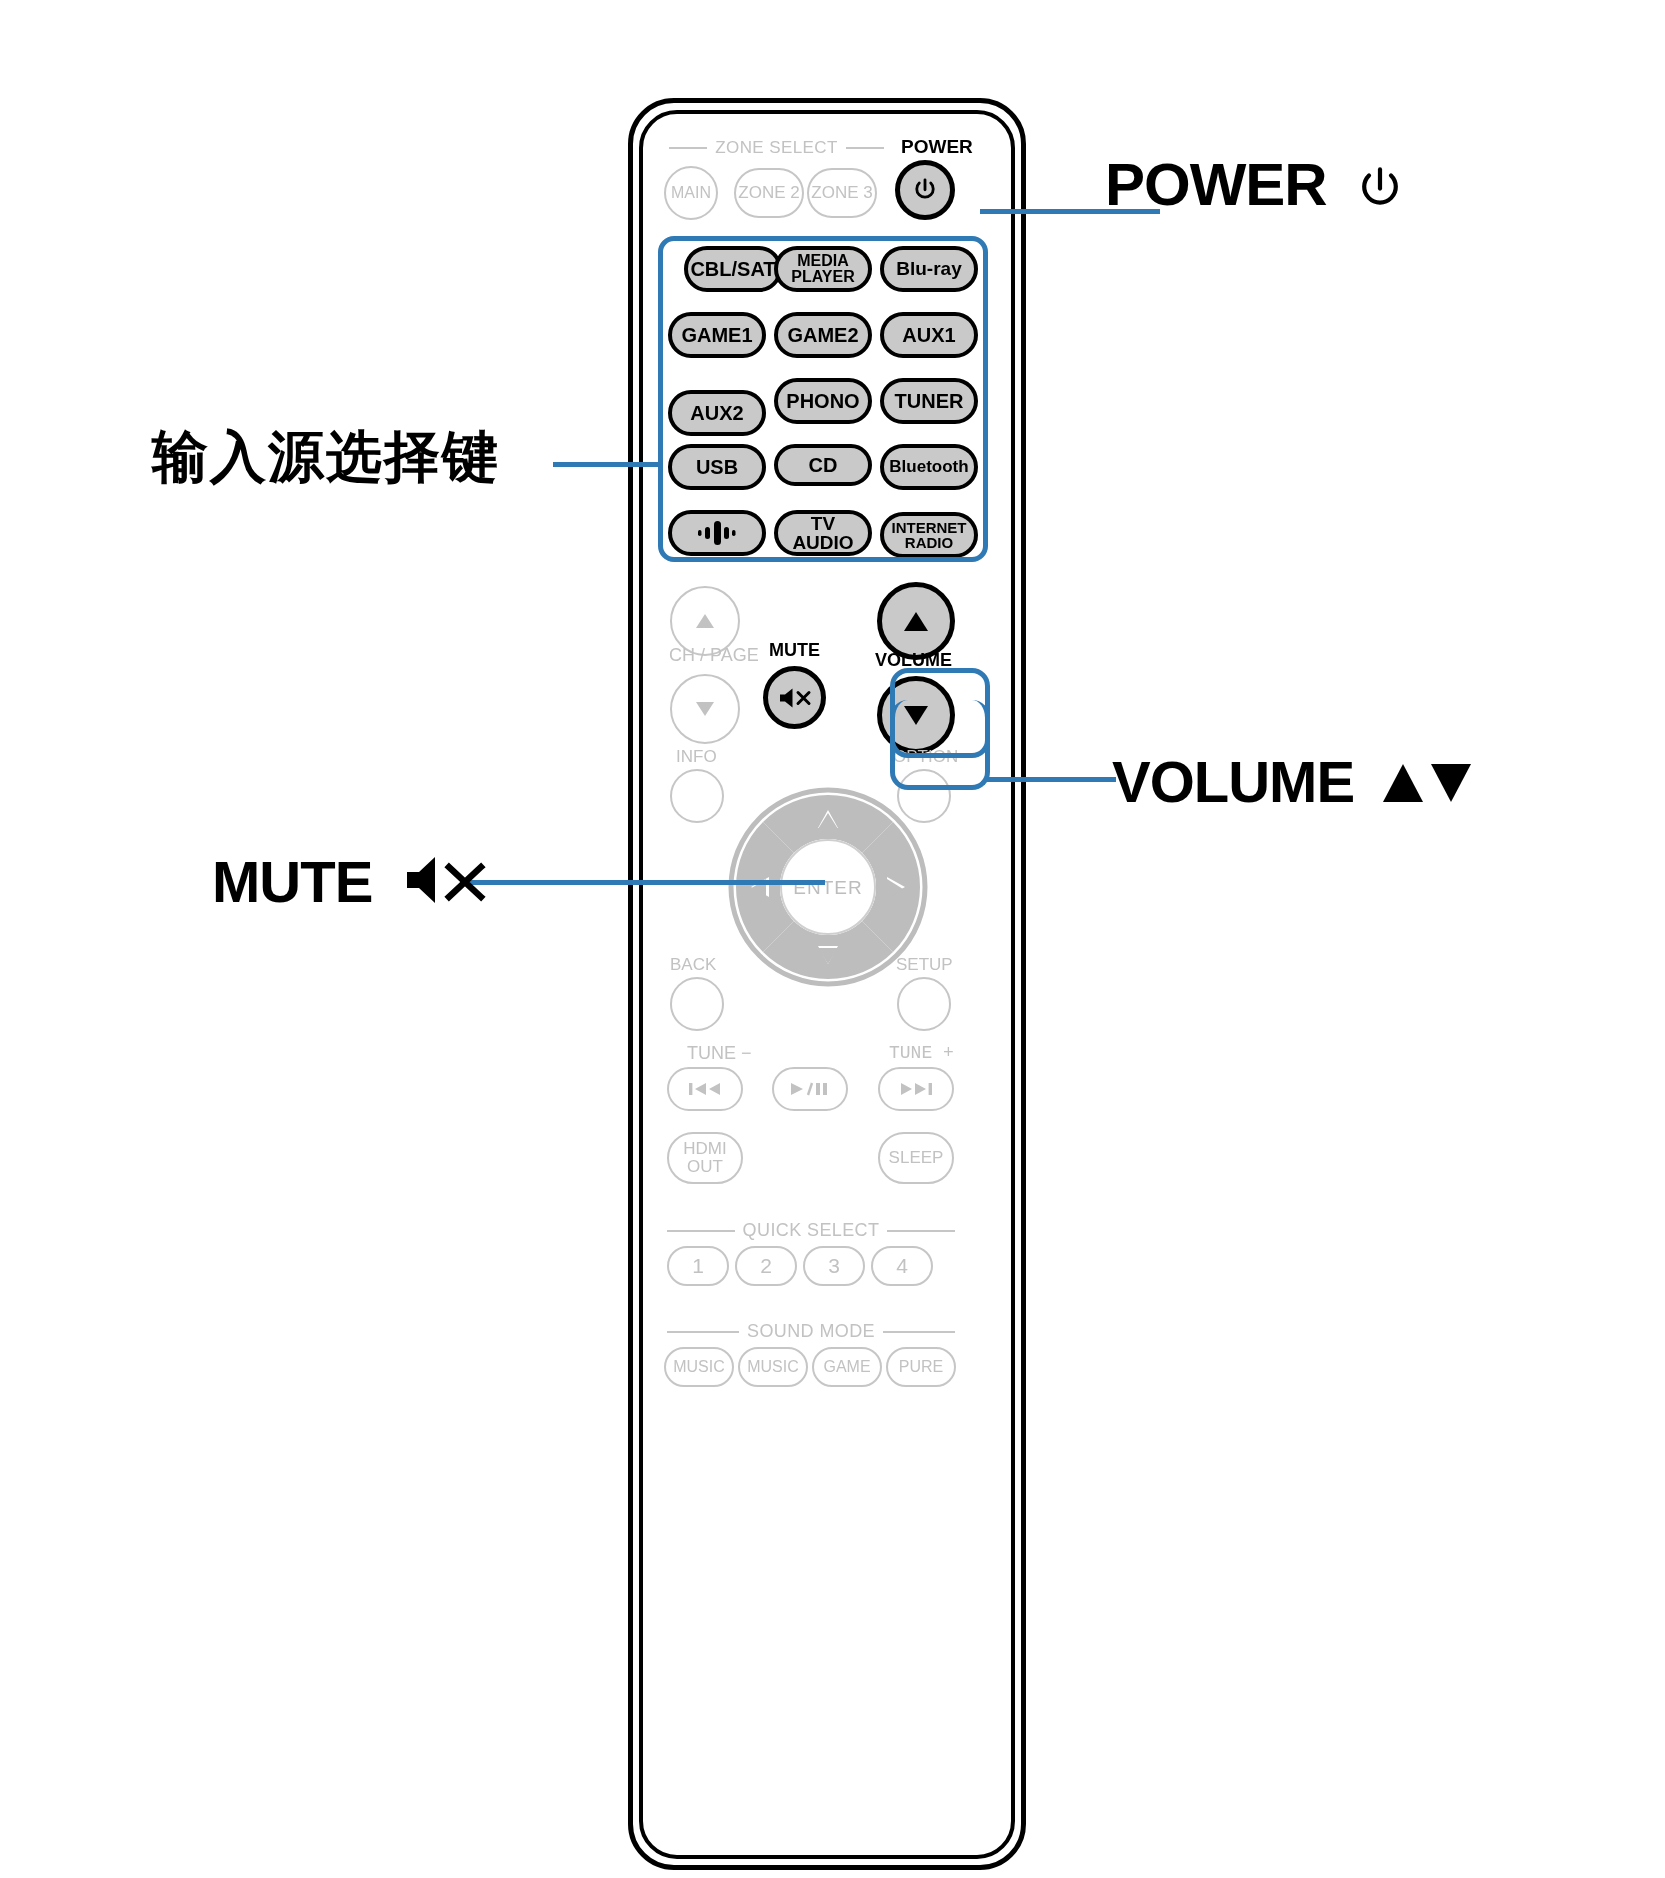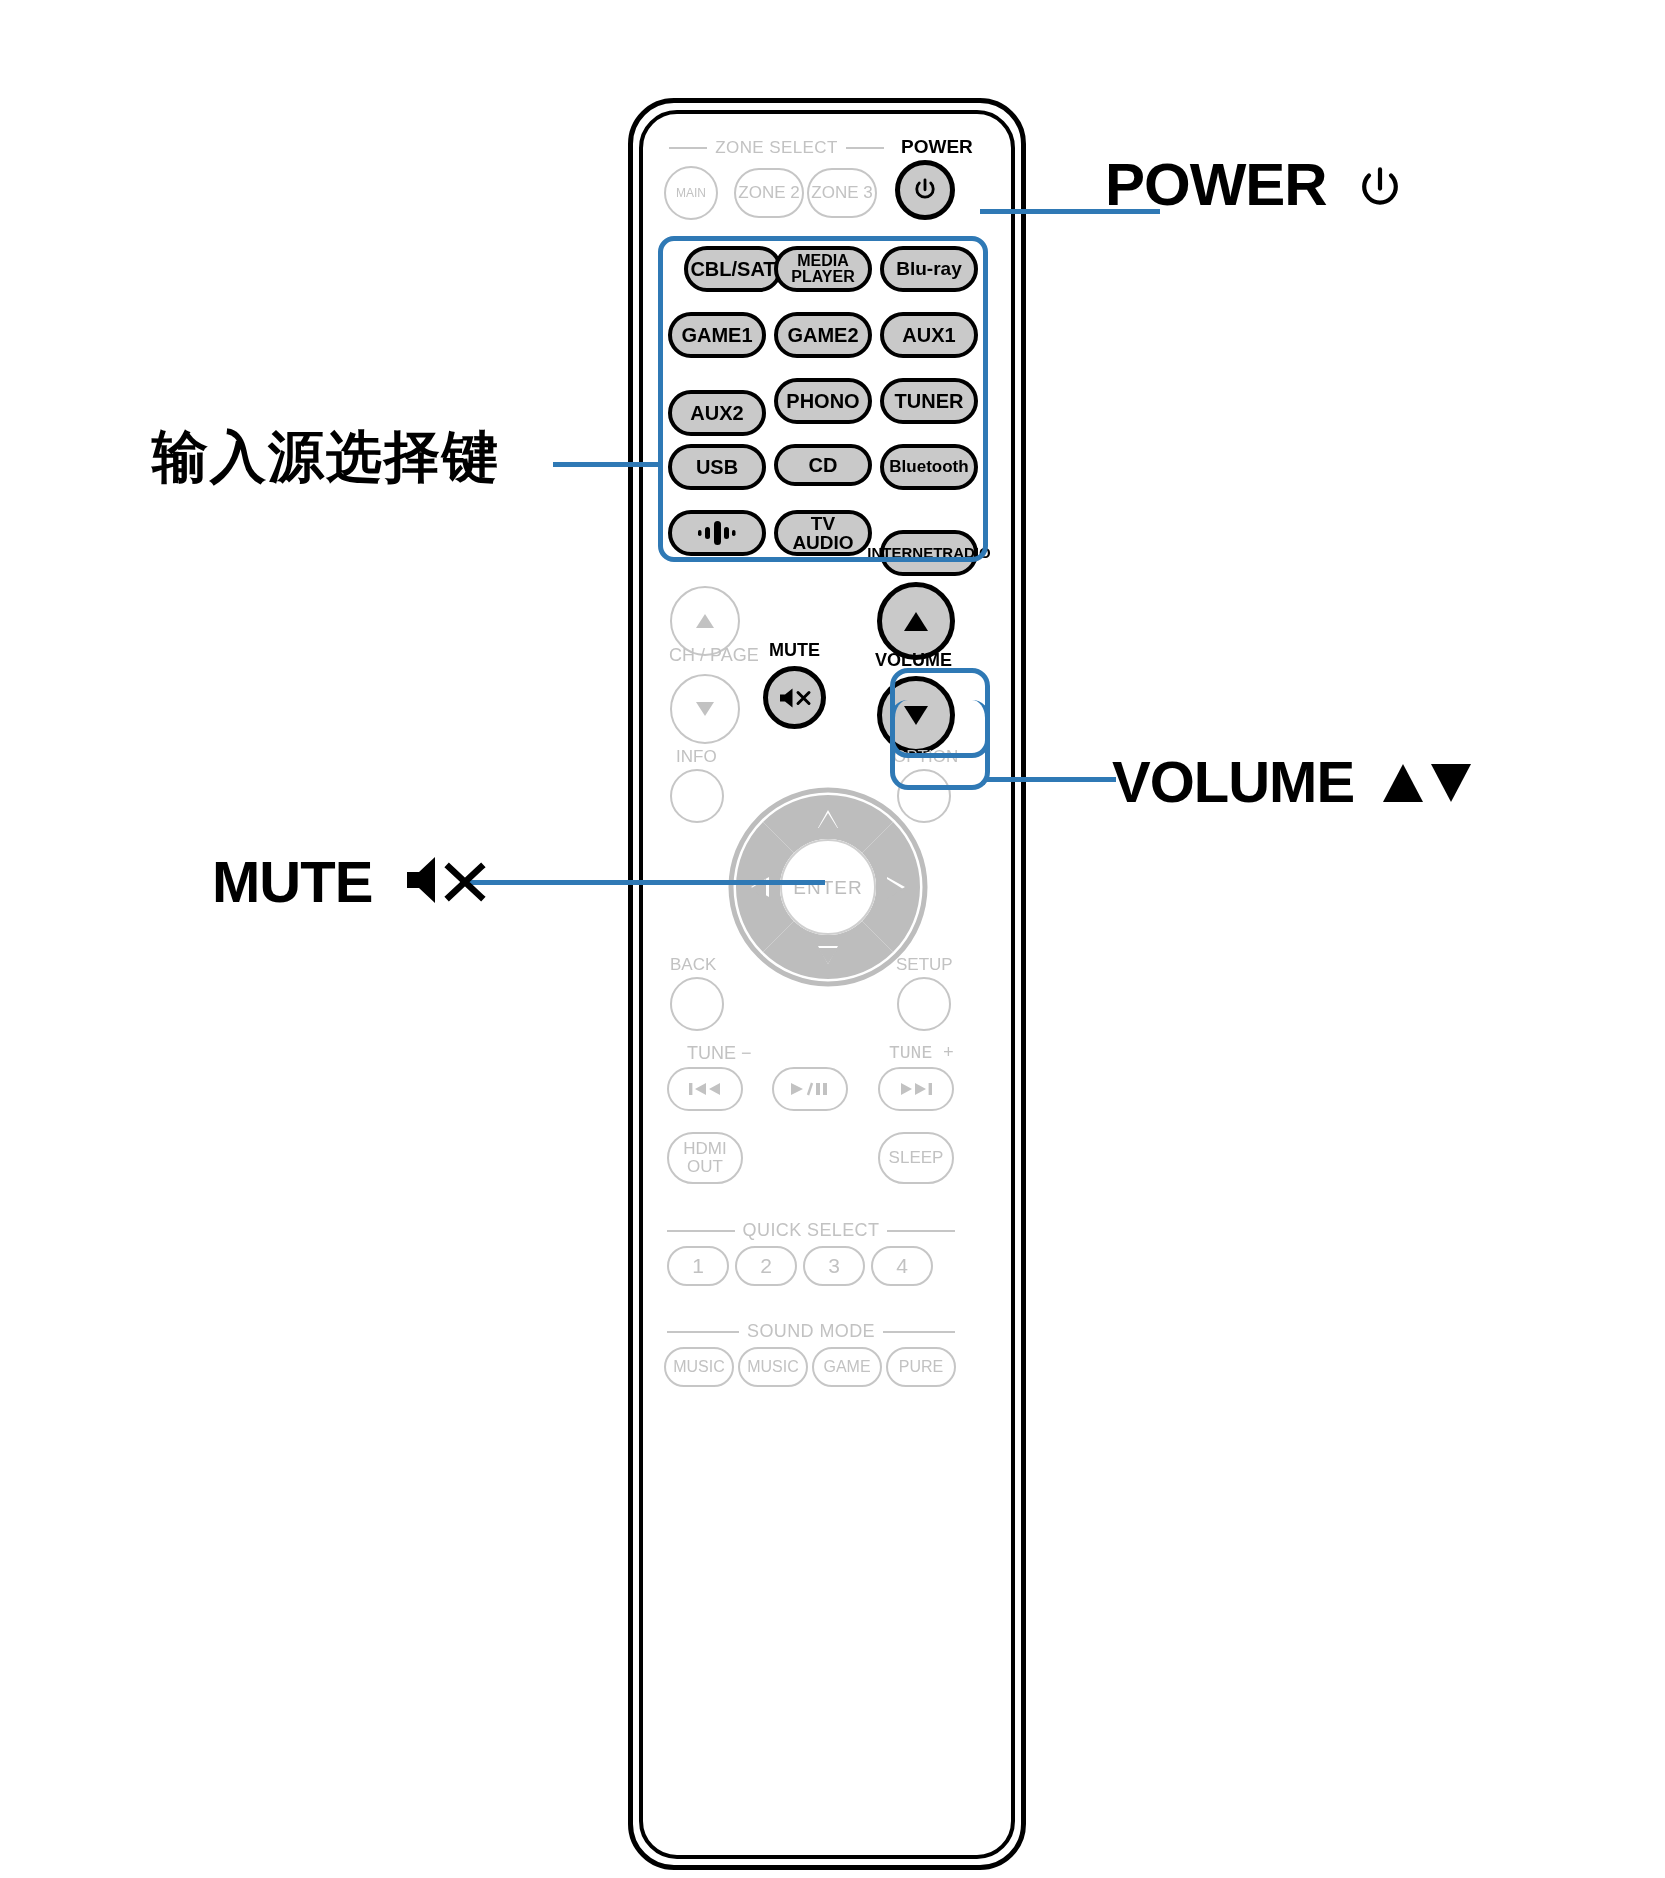--- a/index.html
+++ b/index.html
@@ -113,21 +113,21 @@
 <div id="remote-inner"></div>
 
 <div id="remote-face">
 
   <div class="sect" style="left:30px; top:28px; width:215px; font-size:17px;">
     <span class="rule"></span>
     <span class="cap">ZONE SELECT</span>
     <span class="rule"></span>
   </div>
 
-  <div class="btn ghost" style="left:25px; top:56px; width:54px; height:54px; border-radius:50%; font-size:12px;">
+  <div class="btn ghost" style="left:25px; top:56px; width:54px; height:54px; border-radius:50%; font-size:16px;">
     <span>MAIN</span>
   </div>
   <div class="btn ghost" style="left:95px; top:58px; width:70px; height:50px; border-radius:25px; font-size:17px;">
     <span>ZONE 2</span>
   </div>
   <div class="btn ghost" style="left:168px; top:58px; width:70px; height:50px; border-radius:25px; font-size:17px;">
     <span>ZONE 3</span>
   </div>
 
   <div class="lbl dark" style="left:262px; top:26px; font-size:19px;">POWER</div>
@@ -188,21 +188,21 @@
         <rect x="12" y="9" width="5" height="12" rx="2.5" fill="#000"></rect>
         <rect x="31" y="9" width="5" height="12" rx="2.5" fill="#000"></rect>
         <rect x="5" y="12" width="3.5" height="6" rx="1.7" fill="#000"></rect>
         <rect x="39" y="12" width="3.5" height="6" rx="1.7" fill="#000"></rect>
       </svg>
     </span>
   </div>
   <div class="btn on" style="left:135px; top:400px; width:98px; height:46px; border-radius:23px; font-size:19px;">
     <span>TV AUDIO</span>
   </div>
-  <div class="btn on" style="left:241px; top:420px; width:98px; height:46px; border-radius:23px; font-size:15px; flex-direction:row;">
+  <div class="btn on" style="left:241px; top:402px; width:98px; height:46px; border-radius:23px; font-size:15px; flex-direction:column;">
     <span>INTERNET</span>
     <span>RADIO</span>
   </div>
 
   <div class="btn ghost" style="left:31px; top:476px; width:70px; height:70px; border-radius:50%;">
     <span>
       <svg width="22" height="20" viewBox="0 0 22 20">
           <polygon points="11,3 20,17 2,17" fill="#c2c2c2"></polygon>
         </svg>
     </span>

